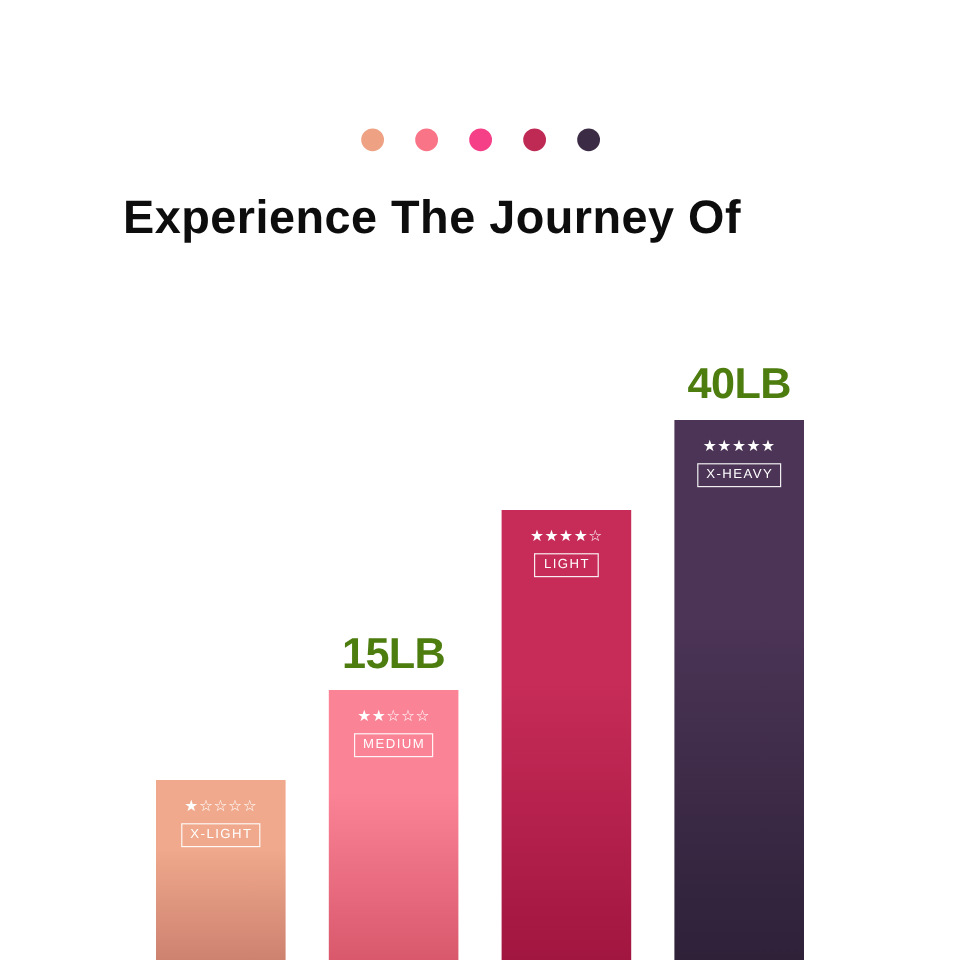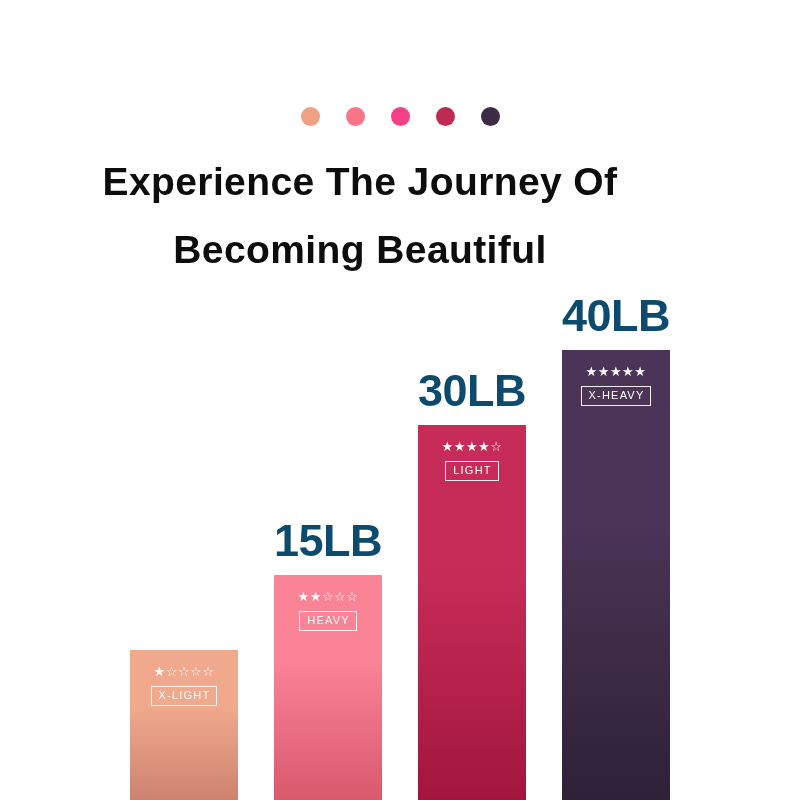--- a/index.html
+++ b/index.html
@@ -75,23 +75,23 @@
   }
   .col {
     width: 108px;
     display: flex;
     flex-direction: column;
     align-items: center;
     justify-content: flex-end;
     height: 100%;
   }
   .weight-label {
-    font-size: 45px;
+    font-size: 36px;
     font-weight: bold;
-    color: #0c4a6e;
+    color: #4d7c0f;
     letter-spacing: -0.5px;
     line-height: 1;
     margin-bottom: 12px;
     white-space: nowrap;
   }
   .bar {
     width: 108px;
     position: relative;
     box-sizing: border-box;
     padding-top: 14px;
@@ -128,43 +128,41 @@
   <div class="dot-row">
     <span class="dot" style="background: rgb(238, 162, 131);"></span>
     <span class="dot" style="background: rgb(249, 116, 135);"></span>
     <span class="dot" style="background: rgb(245, 63, 135);"></span>
     <span class="dot" style="background: rgb(191, 42, 85);"></span>
     <span class="dot" style="background: rgb(60, 43, 69);"></span>
   </div>
 
   <div class="title-block">
     <span class="title-line">Experience The Journey Of</span>
-    <span class="title-line">Becoming Beautiful</span>
   </div>
 
   <div class="chart">
 
     <div class="col">
       <div class="bar" style="height: 150px; background: linear-gradient(rgb(240, 169, 140) 0%, rgb(240, 169, 140) 38%, rgb(205, 130, 112) 100%);">
         <div class="stars">★☆☆☆☆</div>
         <div class="level-box">X-LIGHT</div>
       </div>
     </div>
 
     <div class="col">
       <div class="weight-label">15LB</div>
       <div class="bar" style="height: 225px; background: linear-gradient(rgb(251, 131, 150) 0%, rgb(251, 131, 150) 38%, rgb(217, 88, 108) 100%);">
         <div class="stars">★★☆☆☆</div>
-        <div class="level-box">HEAVY</div>
+        <div class="level-box">MEDIUM</div>
       </div>
     </div>
 
 
     <div class="col">
-      <div class="weight-label">30LB</div>
       <div class="bar" style="height: 375px; background: linear-gradient(rgb(199, 44, 88) 0%, rgb(199, 44, 88) 38%, rgb(161, 22, 64) 100%);">
         <div class="stars">★★★★☆</div>
         <div class="level-box">LIGHT</div>
       </div>
     </div>
 
     <div class="col">
       <div class="weight-label">40LB</div>
       <div class="bar" style="height: 450px; background: linear-gradient(rgb(75, 52, 86) 0%, rgb(75, 52, 86) 38%, rgb(46, 33, 56) 100%);">
         <div class="stars">★★★★★</div>

